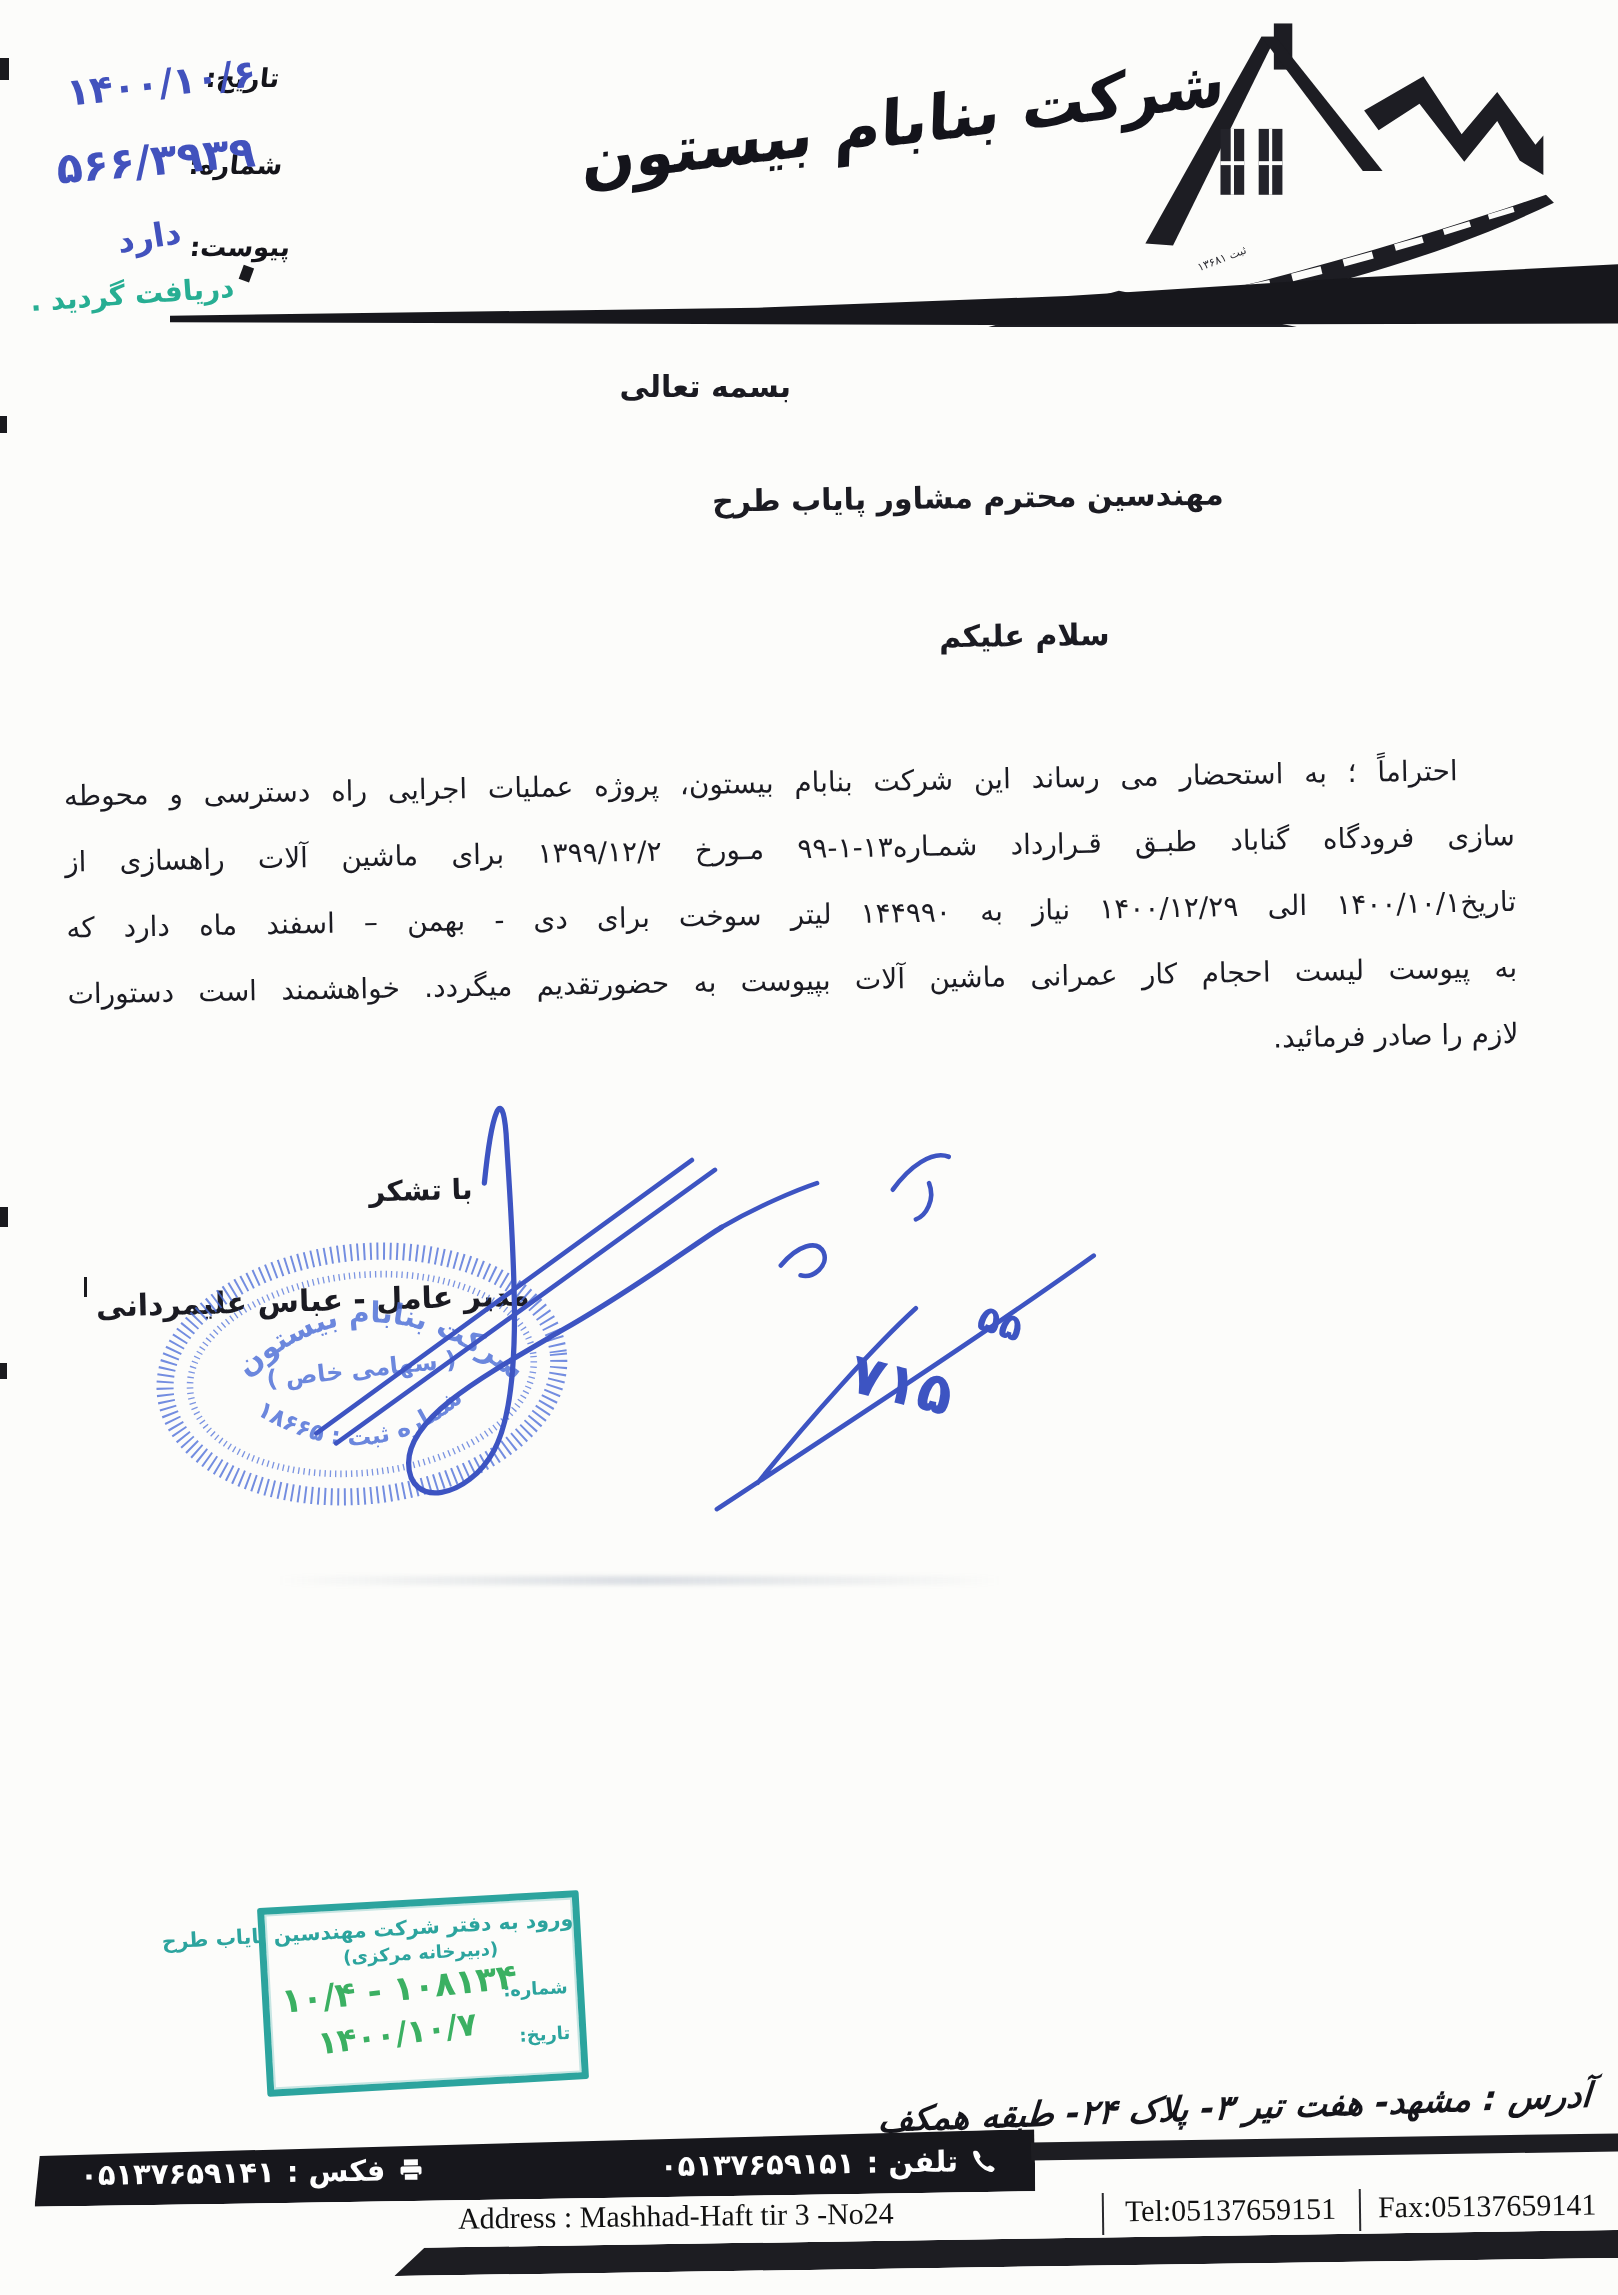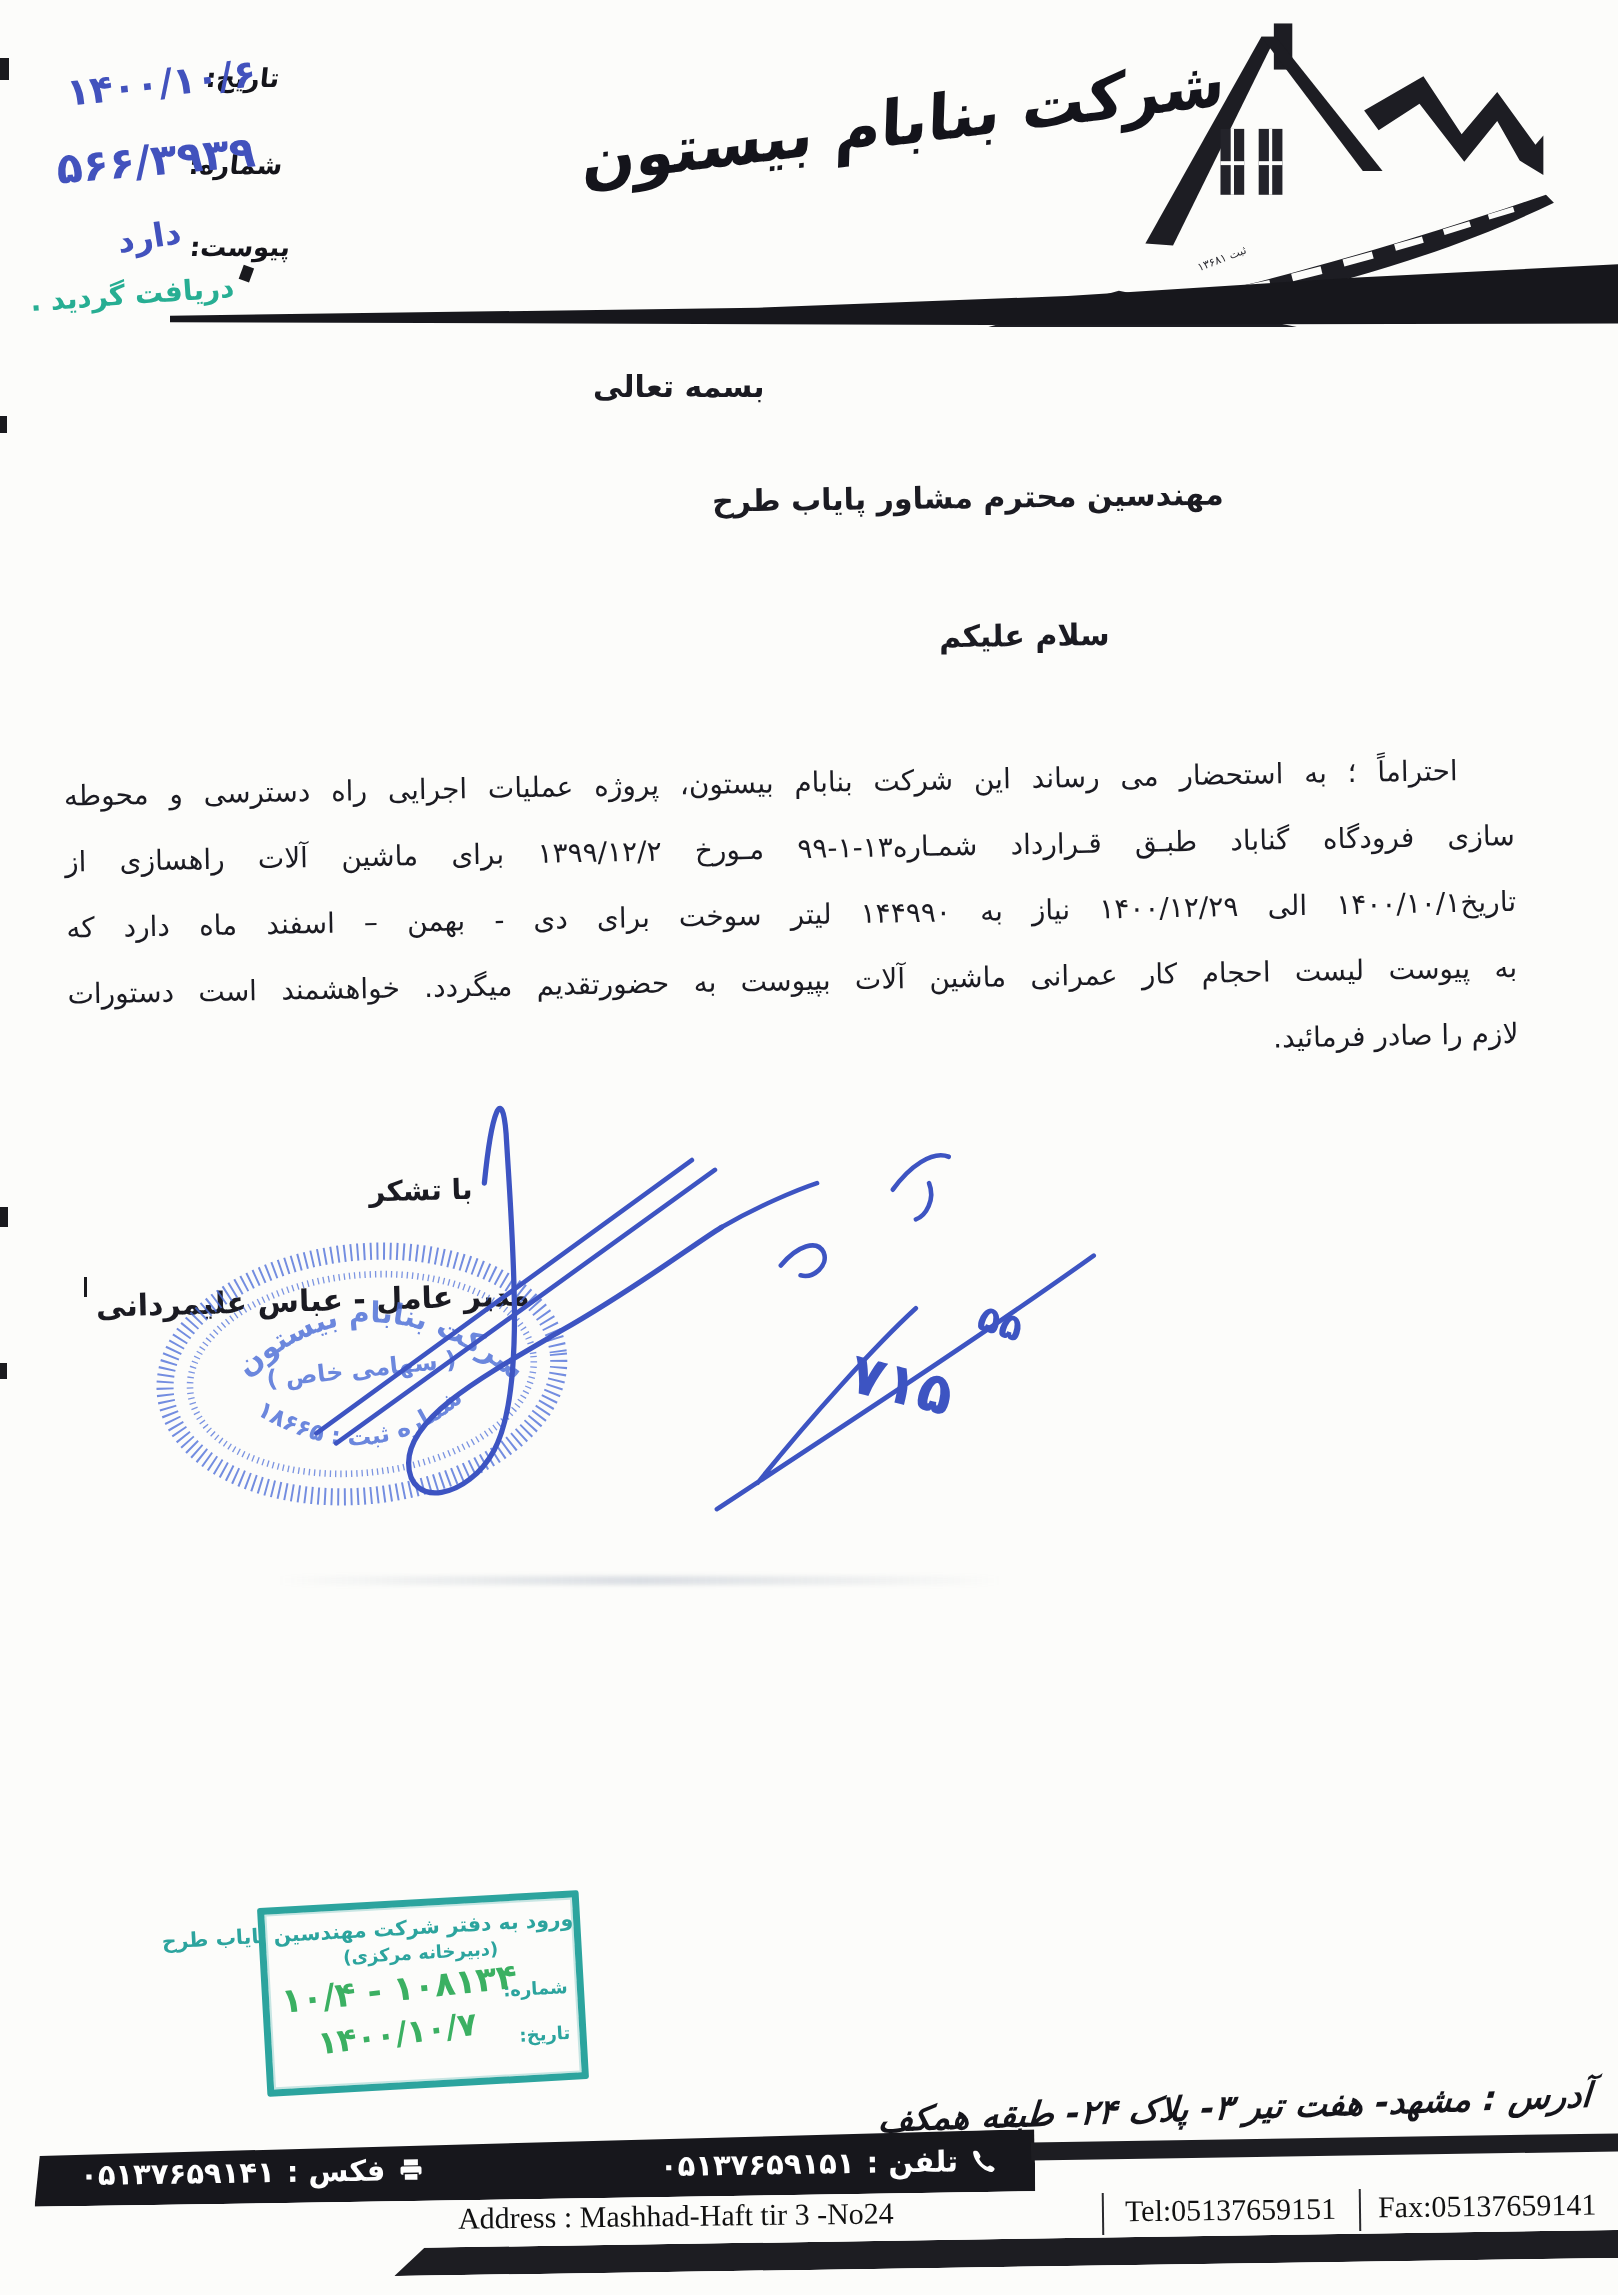--- a/index.html
+++ b/index.html
@@ -103,21 +103,21 @@
     <text x="190" y="404" font-size="17" fill="#2a2a30" transform="rotate(-21 190 404)">ثبت ۱۳۶۸۱</text>
   </svg>
 
   <svg class="abs" style="left:0; top:259px;" width="1619" height="87" viewBox="0 0 2457 132">
     <polygon points="1500,103 1698,48 1968,103" fill="#1d1d23"></polygon>
     <path d="M258,86 L1150,74 L1620,56 L2060,28 L2457,8 L2457,98 L1500,100 L258,96 Z" fill="#17171c"></path>
   </svg>
 
   <div class="speck" style="left:241px; top:266px; width:10.5px; height:14.5px; transform:rotate(20deg);"></div>
 
-  <div class="abs fa printed center-line" style="left:593px; top:369px; width:198px; text-align:left;">بسمه تعالی</div>
+  <div class="abs fa printed center-line" style="left:593px; top:369px; width:198px; text-align:right;">بسمه تعالی</div>
   <div class="abs fa printed center-line" style="left:712px; top:480px; transform:rotate(-0.8deg);">مهندسین محترم مشاور پایاب طرح</div>
   <div class="abs fa printed center-line" style="left:939px; top:618px; transform:rotate(-0.8deg);">سلام علیکم</div>
 
   <div class="abs para printed" style="left:63px; top:737px;">
     <div class="pline first">احتراماً ؛ به استحضار می رساند این شرکت بنابام بیستون، پروژه عملیات اجرایی راه دسترسی و محوطه</div>
     <div class="pline">سازی فرودگاه گناباد طبـق قـرارداد شمـاره‭۹۹-۱-۱۳‬ مـورخ ‭۱۳۹۹/۱۲/۲‬ برای  ماشین آلات راهسازی از</div>
     <div class="pline">تاریخ‭۱۴۰۰/۱۰/۱‬ الی ‭۱۴۰۰/۱۲/۲۹‬ نیاز به  ۱۴۴۹۹۰  لیتر سوخت برای دی - بهمن – اسفند  ماه  دارد که</div>
     <div class="pline">به پیوست لیست احجام کار عمرانی ماشین آلات بپیوست به حضورتقدیم میگردد. خواهشمند است دستورات</div>
     <div class="pline last">لازم را صادر فرمائید.</div>
   </div>

